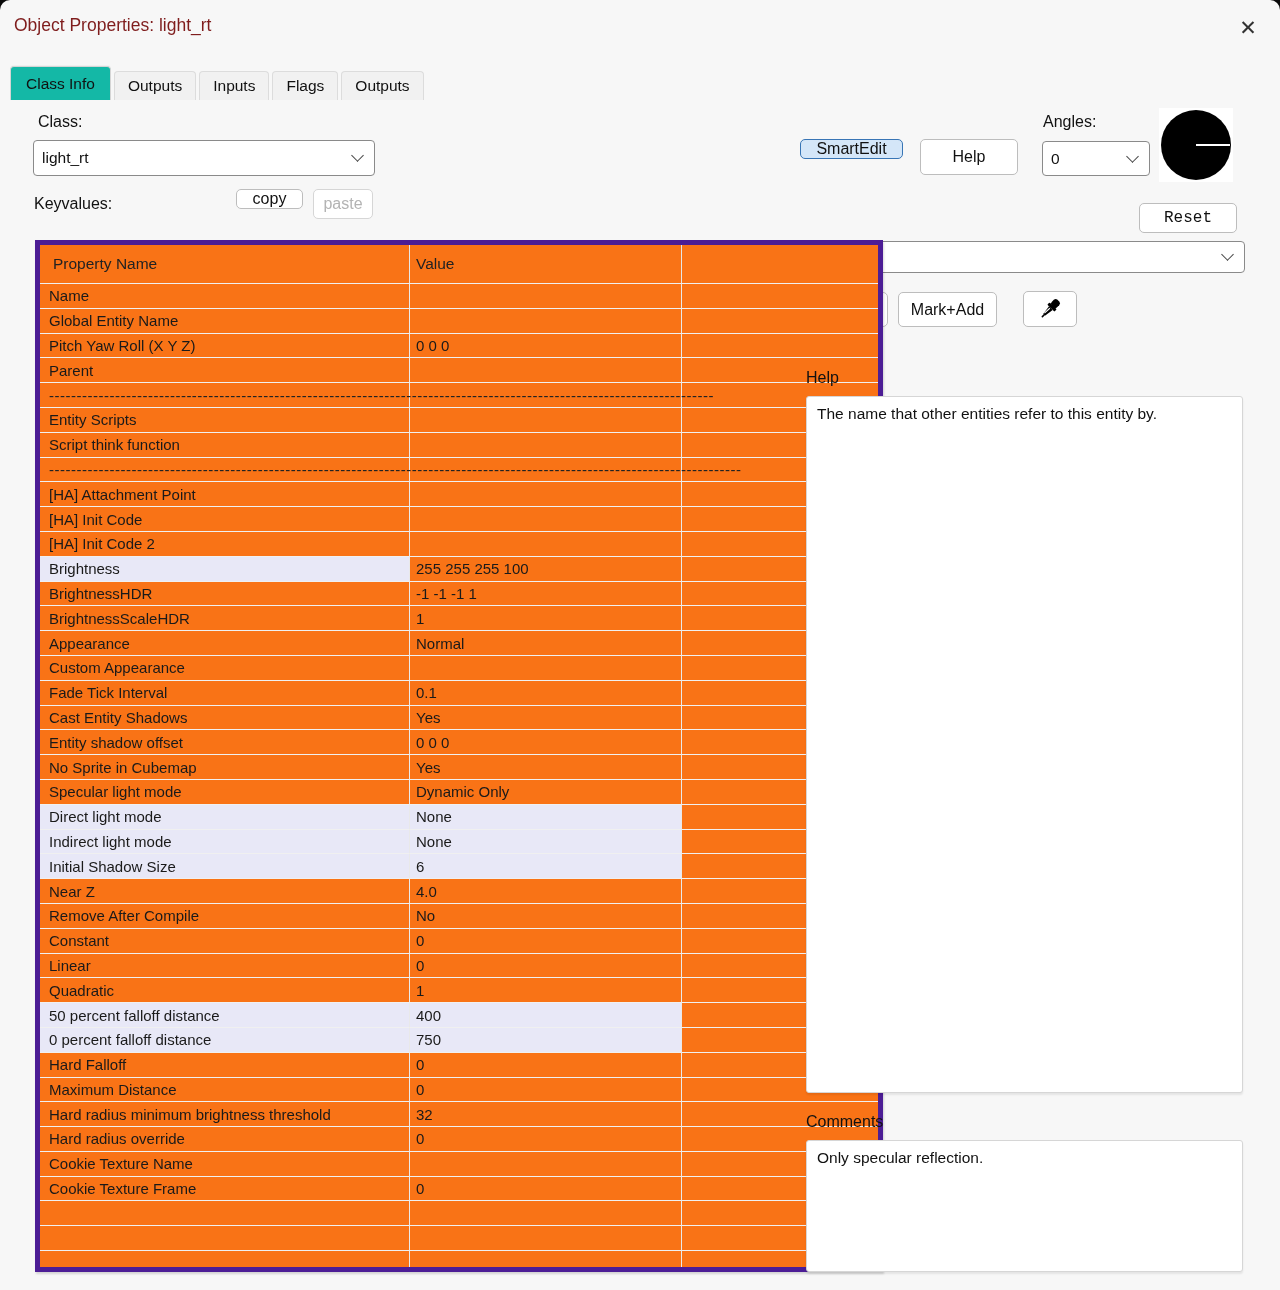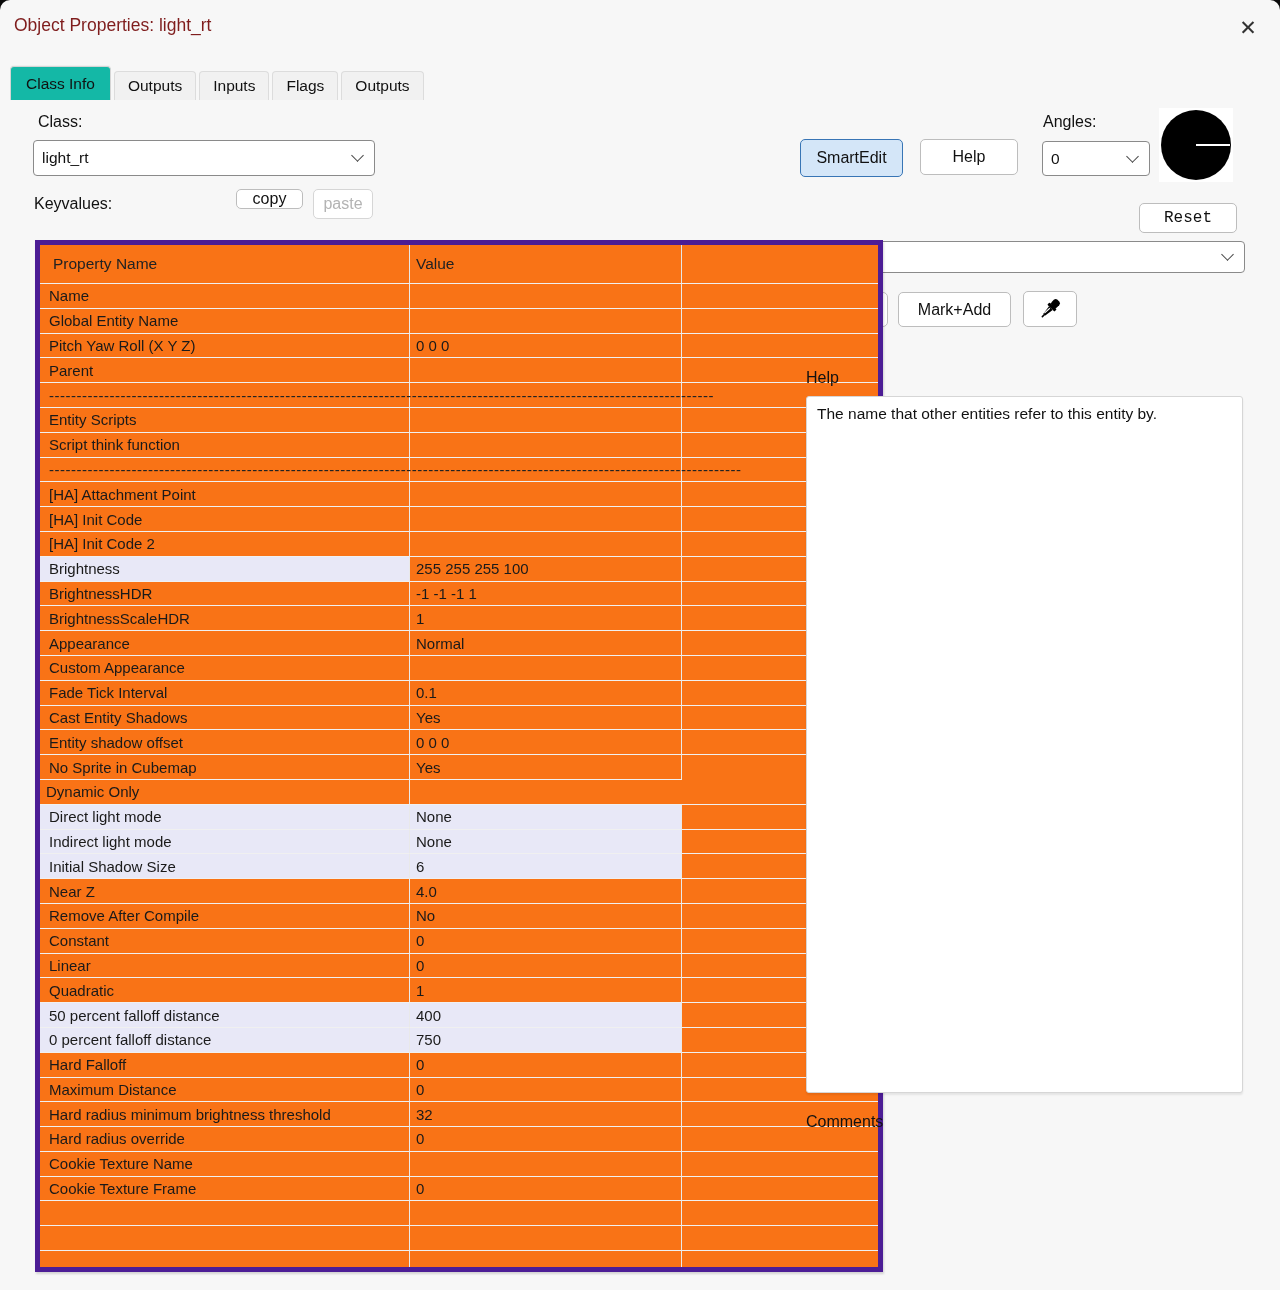--- a/index.html
+++ b/index.html
@@ -89,40 +89,40 @@
 
   <div class="lbl" style="left:38px; top:113px;">Class:</div>
   <div class="combo" style="left:33px; top:140px; width:342px; height:36px;">
     <span>light_rt</span>
     <span class="chev"></span>
   </div>
   <div class="lbl" style="left:34px; top:195px;">Keyvalues:</div>
   <button class="btn" style="left:236px; top:189px; width:67px; height:20px;">copy</button>
   <button class="btn disabled" style="left:313px; top:189px; width:60px; height:30px;">paste</button>
 
-  <button class="btn primary" style="left:800px; top:139px; width:103px; height:38px;">SmartEdit</button>
+  <button class="btn primary" style="left:800px; top:139px; width:103px; height:20px;">SmartEdit</button>
   <button class="btn" style="left:920px; top:139px; width:98px; height:36px;">Help</button>
   <div class="lbl" style="left:1043px; top:113px;">Angles:</div>
   <div class="combo" style="left:1042px; top:141px; width:108px; height:35px;">
     <span>0</span>
     <span class="chev"></span>
   </div>
   <div class="dial-box">
     <div class="dial">
       <div class="dial-line"></div>
     </div>
   </div>
   <button class="btn" style="left:1139px; top:203px; width:98px; height:30px;font-family:Liberation Mono, monospace;">Reset</button>
 
   <div class="combo" style="left:800px; top:241px; width:445px; height:32px;">
     <span></span>
     <span class="chev"></span>
   </div>
   <button class="btn" style="left:803px; top:292px; width:85px; height:35px;">Mark</button>
-  <button class="btn" style="left:898px; top:292px; width:113px; height:35px;">Mark+Add</button>
+  <button class="btn" style="left:898px; top:292px; width:99px; height:35px;">Mark+Add</button>
   <div class="tool-btn" style="left:1023px; top:291px; width:54px; height:36px;">
     <svg width="28" height="28" viewBox="0 0 28 28">
       <g transform="rotate(45 14 14)" fill="#000">
         <rect x="10.2" y="2.2" width="7.6" height="8.2" rx="2.6"></rect>
         <rect x="9" y="9.6" width="10" height="3.2" rx="0.8"></rect>
         <polygon points="11.4,12.8 16.6,12.8 15.2,22.4 12.8,22.4"></polygon>
         <rect x="13.2" y="22" width="1.6" height="3.6" rx="0.8"></rect>
       </g>
       <g transform="rotate(45 14 14)" fill="#fff">
         <rect x="12.6" y="13.6" width="1.1" height="7.2" transform="rotate(3 13 17)"></rect>
@@ -231,20 +231,21 @@
           <div class="c cn">Entity shadow offset</div>
           <div class="c cv">0 0 0</div>
           <div class="c ce"></div>
         </div>
         <div class="trow">
           <div class="c cn">No Sprite in Cubemap</div>
           <div class="c cv">Yes</div>
           <div class="c ce"></div>
         </div>
         <div class="trow">
+          <div class="c cn">Specular light mode</div>
           <div class="c cv">Dynamic Only</div>
           <div class="c ce"></div>
         </div>
         <div class="trow hl-row">
           <div class="c cn">Direct light mode</div>
           <div class="c cv">None</div>
           <div class="c ce"></div>
         </div>
         <div class="trow hl-row">
           <div class="c cn">Indirect light mode</div>
@@ -336,14 +337,15 @@
           <div class="c cv"></div>
           <div class="c ce"></div>
         </div>
       </div>
   </div>
 
   <div class="section-lbl" style="left:806px; top:369px;">Help</div>
   <div class="panel" style="left:806px; top:396px; width:437px; height:697px;">The name that other entities refer to this entity by.</div>
 
   <div class="section-lbl" style="left:806px; top:1113px;">Comments</div>
+  <div class="panel" style="left:806px; top:1140px; width:437px; height:132px;">Only specular reflection.</div>
 
 </div>
 
 </body></html>

